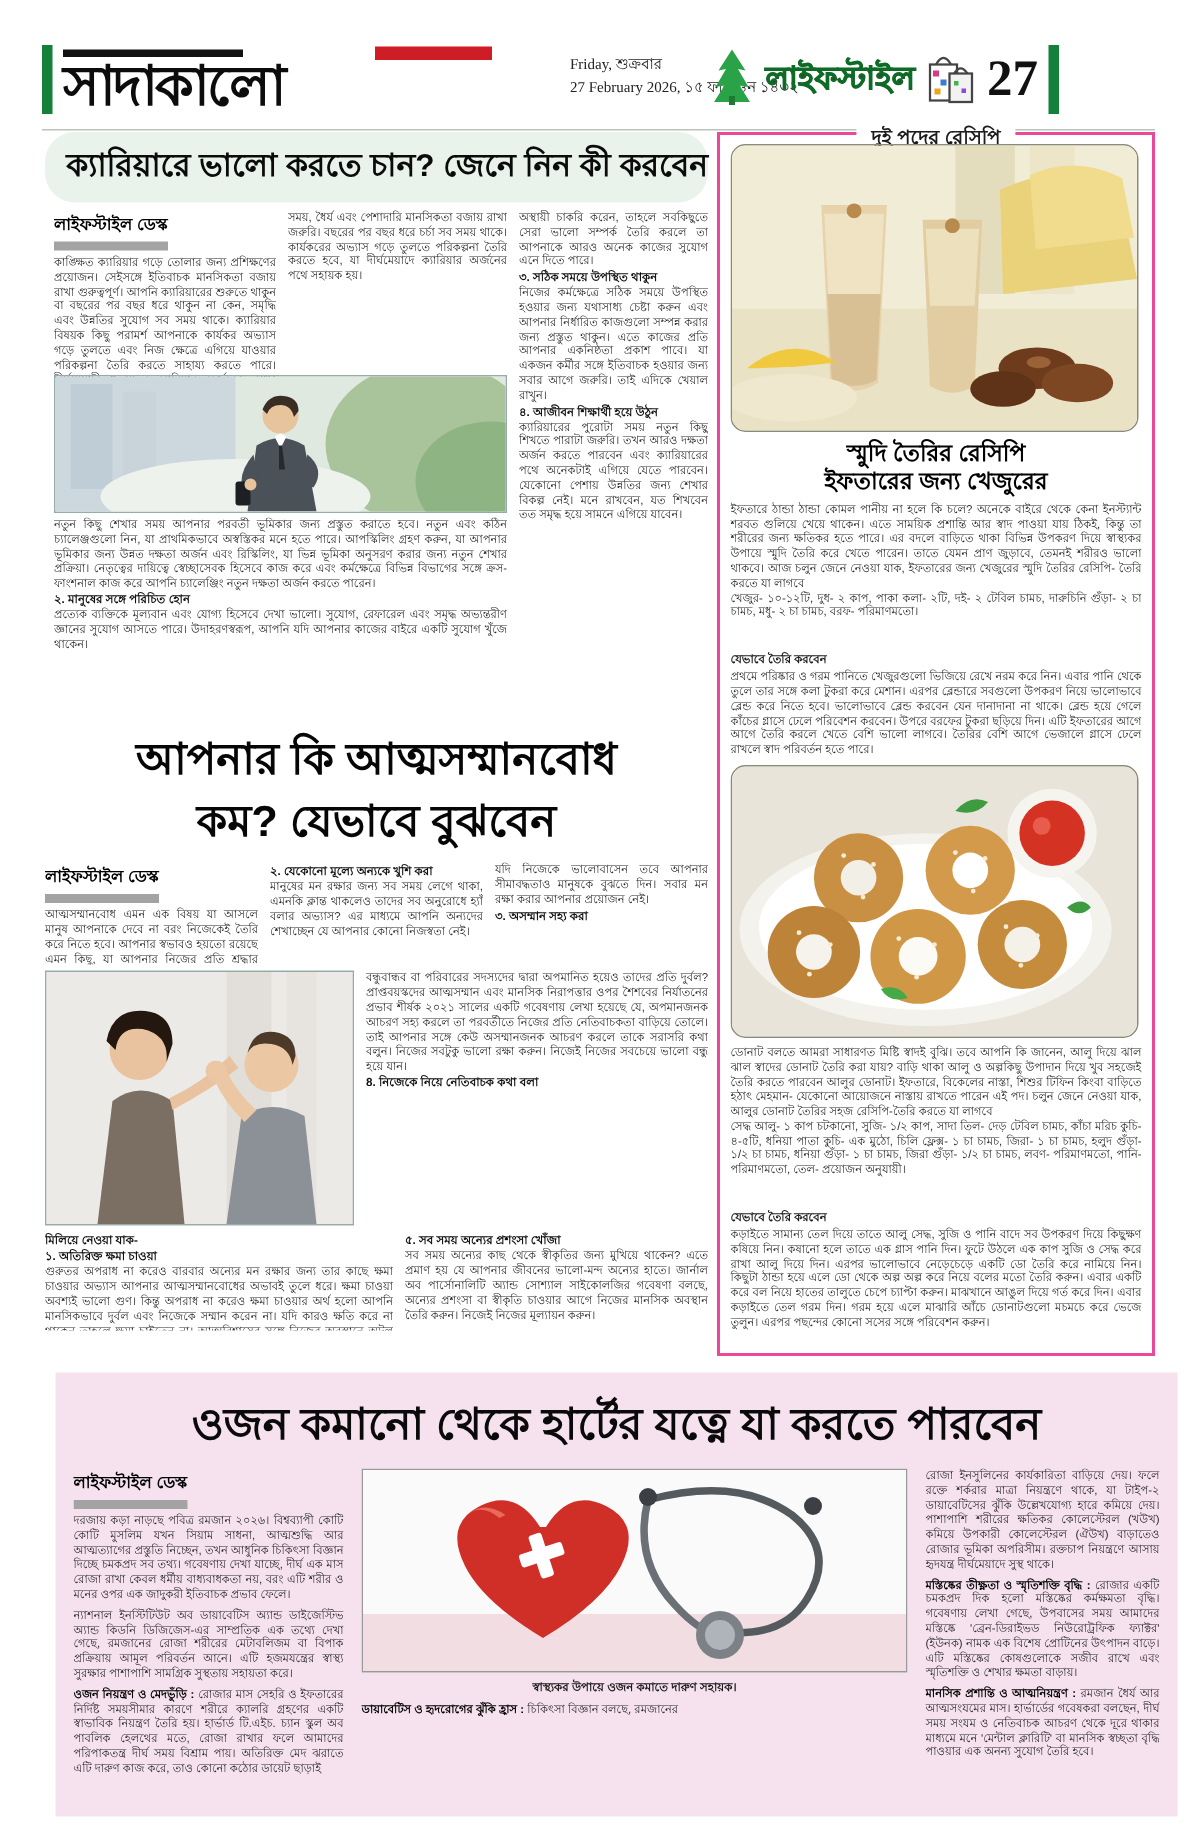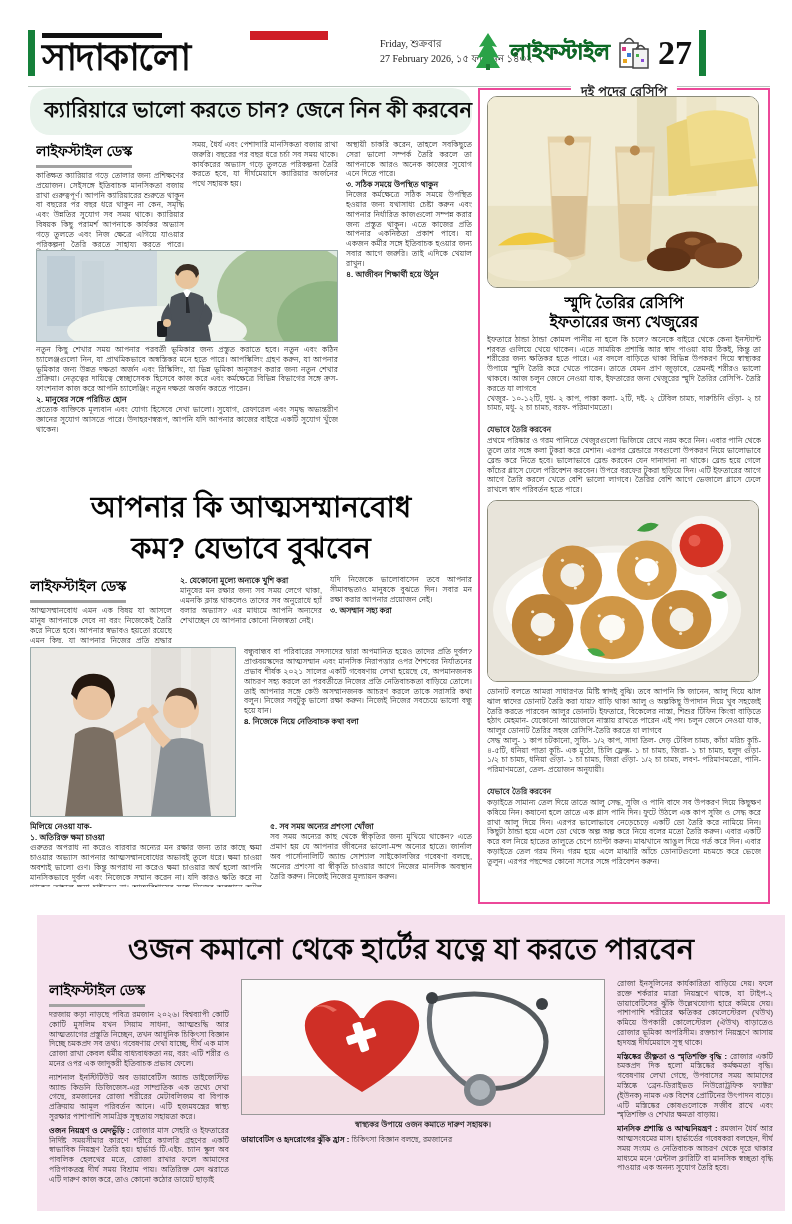--- a/index.html
+++ b/index.html
@@ -19,42 +19,42 @@
   .date-block{position:absolute;left:318px;top:8px;font-family:"Liberation Serif",serif;
     font-size:10px;font-weight:normal;color:#222;line-height:1.5;margin-left:34px;}
   .mast-right{position:absolute;right:0;top:2px;display:flex;align-items:center;gap:7px;}
   .section-label{font-size:21px;font-weight:900;color:#404040;-webkit-text-stroke:0.6px #0e6b26;letter-spacing:0;}
   .page-number{font-family:"Liberation Serif",serif;font-size:34px;font-weight:bold;color:#111;line-height:1;}
   .green-bar-r{width:7px;height:46px;background:#15803a;}
   .mast-rule{left:28px;top:86px;width:742px;height:1px;background:#b9c4bd;}
   
   .bodytext{font-size:7.6px;line-height:9.8px;text-align:justify;color:#2a2a2a;}
   .subhead{font-size:7.8px;line-height:11px;font-weight:bold;color:#111;}
-  .byline{font-size:14px;font-weight:bold;color:#000;border-bottom:3px solid #a3a3a3;
+  .byline{font-size:11px;font-weight:bold;color:#000;border-bottom:6px solid #a3a3a3;
     display:inline-block;padding-bottom:1px;margin-bottom:3px;}
   .clip{overflow:hidden;}
   .lead{font-weight:bold;color:#000;}
   
   .career{left:30px;top:88px;width:442px;height:394px;}
   .career-band{height:47px;background:#e9f3ec;border-radius:20px;display:flex;align-items:center;justify-content:flex-end;}
   .career-band .hl{font-size:21px;font-weight:900;color:#0b0b0b;}
   .career-content{position:relative;margin-top:5px;height:340px;}
   .c-col1{left:6px;top:0;width:148px;height:112px;}
   .c-col2{left:162px;top:0;width:146px;height:108px;}
   .c-photo{left:6px;top:110px;width:302px;height:92px;border:1px solid #9aa;box-sizing:border-box;}
   .c-wide{left:6px;top:205px;width:302px;height:135px;}
   .c-col3{left:316px;top:0;width:126px;height:340px;}
   
   .recipes{left:478px;top:88px;width:292px;height:816px;border:2px solid #ec4899;box-sizing:border-box;background:#fff;}
   .recipes-title{position:absolute;top:-8px;left:50%;transform:translateX(-50%);background:#fff;
     padding:0 10px;font-size:13px;font-weight:bold;white-space:nowrap;}
   .recipes-inner{position:absolute;left:7px;top:6px;width:274px;height:798px;overflow:hidden;}
   .r-img{width:272px;border:1px solid #8b8b7a;border-radius:10px;overflow:hidden;box-sizing:border-box;}
   .r-h{font-size:15.5px;font-weight:900;text-align:center;line-height:1.25;margin:5px 0 3px 0;color:#000;}
-  .r-label{font-size:7.7px;font-weight:bold;margin-top:10px;}
+  .r-label{font-size:7.7px;font-weight:bold;margin-top:20px;}
   .r-body{margin-top:2px;}
   
   .esteem{left:30px;top:487px;width:442px;height:420px;}
   .esteem-h{font-size:29px;font-weight:900;text-align:center;line-height:1.42;color:#060606;}
   .esteem-content{position:relative;margin-top:6px;height:312px;}
   .e-col1{left:0;top:0;width:142px;height:68px;}
   .e-col2{left:150px;top:0;width:142px;height:68px;}
   .e-col3{left:300px;top:0;width:142px;height:68px;}
   .e-photo{left:0;top:72px;width:206px;height:170px;border:1px solid #9aa;box-sizing:border-box;}
   .e-right{left:214px;top:72px;width:228px;height:170px;}
@@ -149,20 +149,21 @@
     <div class="abs c-wide clip">
       <div class="bodytext">নতুন কিছু শেখার সময় আপনার পরবর্তী ভূমিকার জন্য প্রস্তুত করাতে হবে। নতুন এবং কঠিন চ্যালেঞ্জগুলো নিন, যা প্রাথমিকভাবে অস্বস্তিকর মনে হতে পারে। আপস্কিলিং গ্রহণ করুন, যা আপনার ভূমিকার জন্য উন্নত দক্ষতা অর্জন এবং রিস্কিলিং, যা ভিন্ন ভূমিকা অনুসরণ করার জন্য নতুন শেখার প্রক্রিয়া। নেতৃত্বের দায়িত্বে স্বেচ্ছাসেবক হিসেবে কাজ করে এবং কর্মক্ষেত্রে বিভিন্ন বিভাগের সঙ্গে ক্রস-ফাংশনাল কাজ করে আপনি চ্যালেঞ্জিং নতুন দক্ষতা অর্জন করতে পারেন।</div>
       <div class="subhead">২. মানুষের সঙ্গে পরিচিত হোন</div>
       <div class="bodytext">প্রত্যেক ব্যক্তিকে মূল্যবান এবং যোগ্য হিসেবে দেখা ভালো। সুযোগ, রেফারেল এবং সমৃদ্ধ অভ্যন্তরীণ জ্ঞানের সুযোগ আসতে পারে। উদাহরণস্বরূপ, আপনি যদি আপনার কাজের বাইরে একটি সুযোগ খুঁজে থাকেন।</div>
     </div>
     <div class="abs c-col3 clip">
       <div class="bodytext">অস্থায়ী চাকরি করেন, তাহলে সবকিছুতে সেরা ভালো সম্পর্ক তৈরি করলে তা আপনাকে আরও অনেক কাজের সুযোগ এনে দিতে পারে।</div>
       <div class="subhead">৩. সঠিক সময়ে উপস্থিত থাকুন</div>
       <div class="bodytext">নিজের কর্মক্ষেত্রে সঠিক সময়ে উপস্থিত হওয়ার জন্য যথাসাধ্য চেষ্টা করুন এবং আপনার নির্ধারিত কাজগুলো সম্পন্ন করার জন্য প্রস্তুত থাকুন। এতে কাজের প্রতি আপনার একনিষ্ঠতা প্রকাশ পাবে। যা একজন কর্মীর সঙ্গে ইতিবাচক হওয়ার জন্য সবার আগে জরুরি। তাই এদিকে খেয়াল রাখুন।</div>
       <div class="subhead">৪. আজীবন শিক্ষার্থী হয়ে উঠুন</div>
+      <div class="bodytext">ক্যারিয়ারের পুরোটা সময় নতুন কিছু শিখতে পারাটা জরুরি। তখন আরও দক্ষতা অর্জন করতে পারবেন এবং ক্যারিয়ারের পথে অনেকটাই এগিয়ে যেতে পারবেন। যেকোনো পেশায় উন্নতির জন্য শেখার বিকল্প নেই। মনে রাখবেন, যত শিখবেন তত সমৃদ্ধ হয়ে সামনে এগিয়ে যাবেন।</div>
     </div>
   </div>
 </div>
 
 <div class="abs recipes">
   <div class="recipes-title">দুই পদের রেসিপি</div>
   <div class="recipes-inner">
     <div class="r-img" style="height:192px">
       <svg width="100%" height="100%" viewBox="0 0 272 192" preserveAspectRatio="none">
         <rect width="272" height="192" fill="#e9e2c4"></rect>

